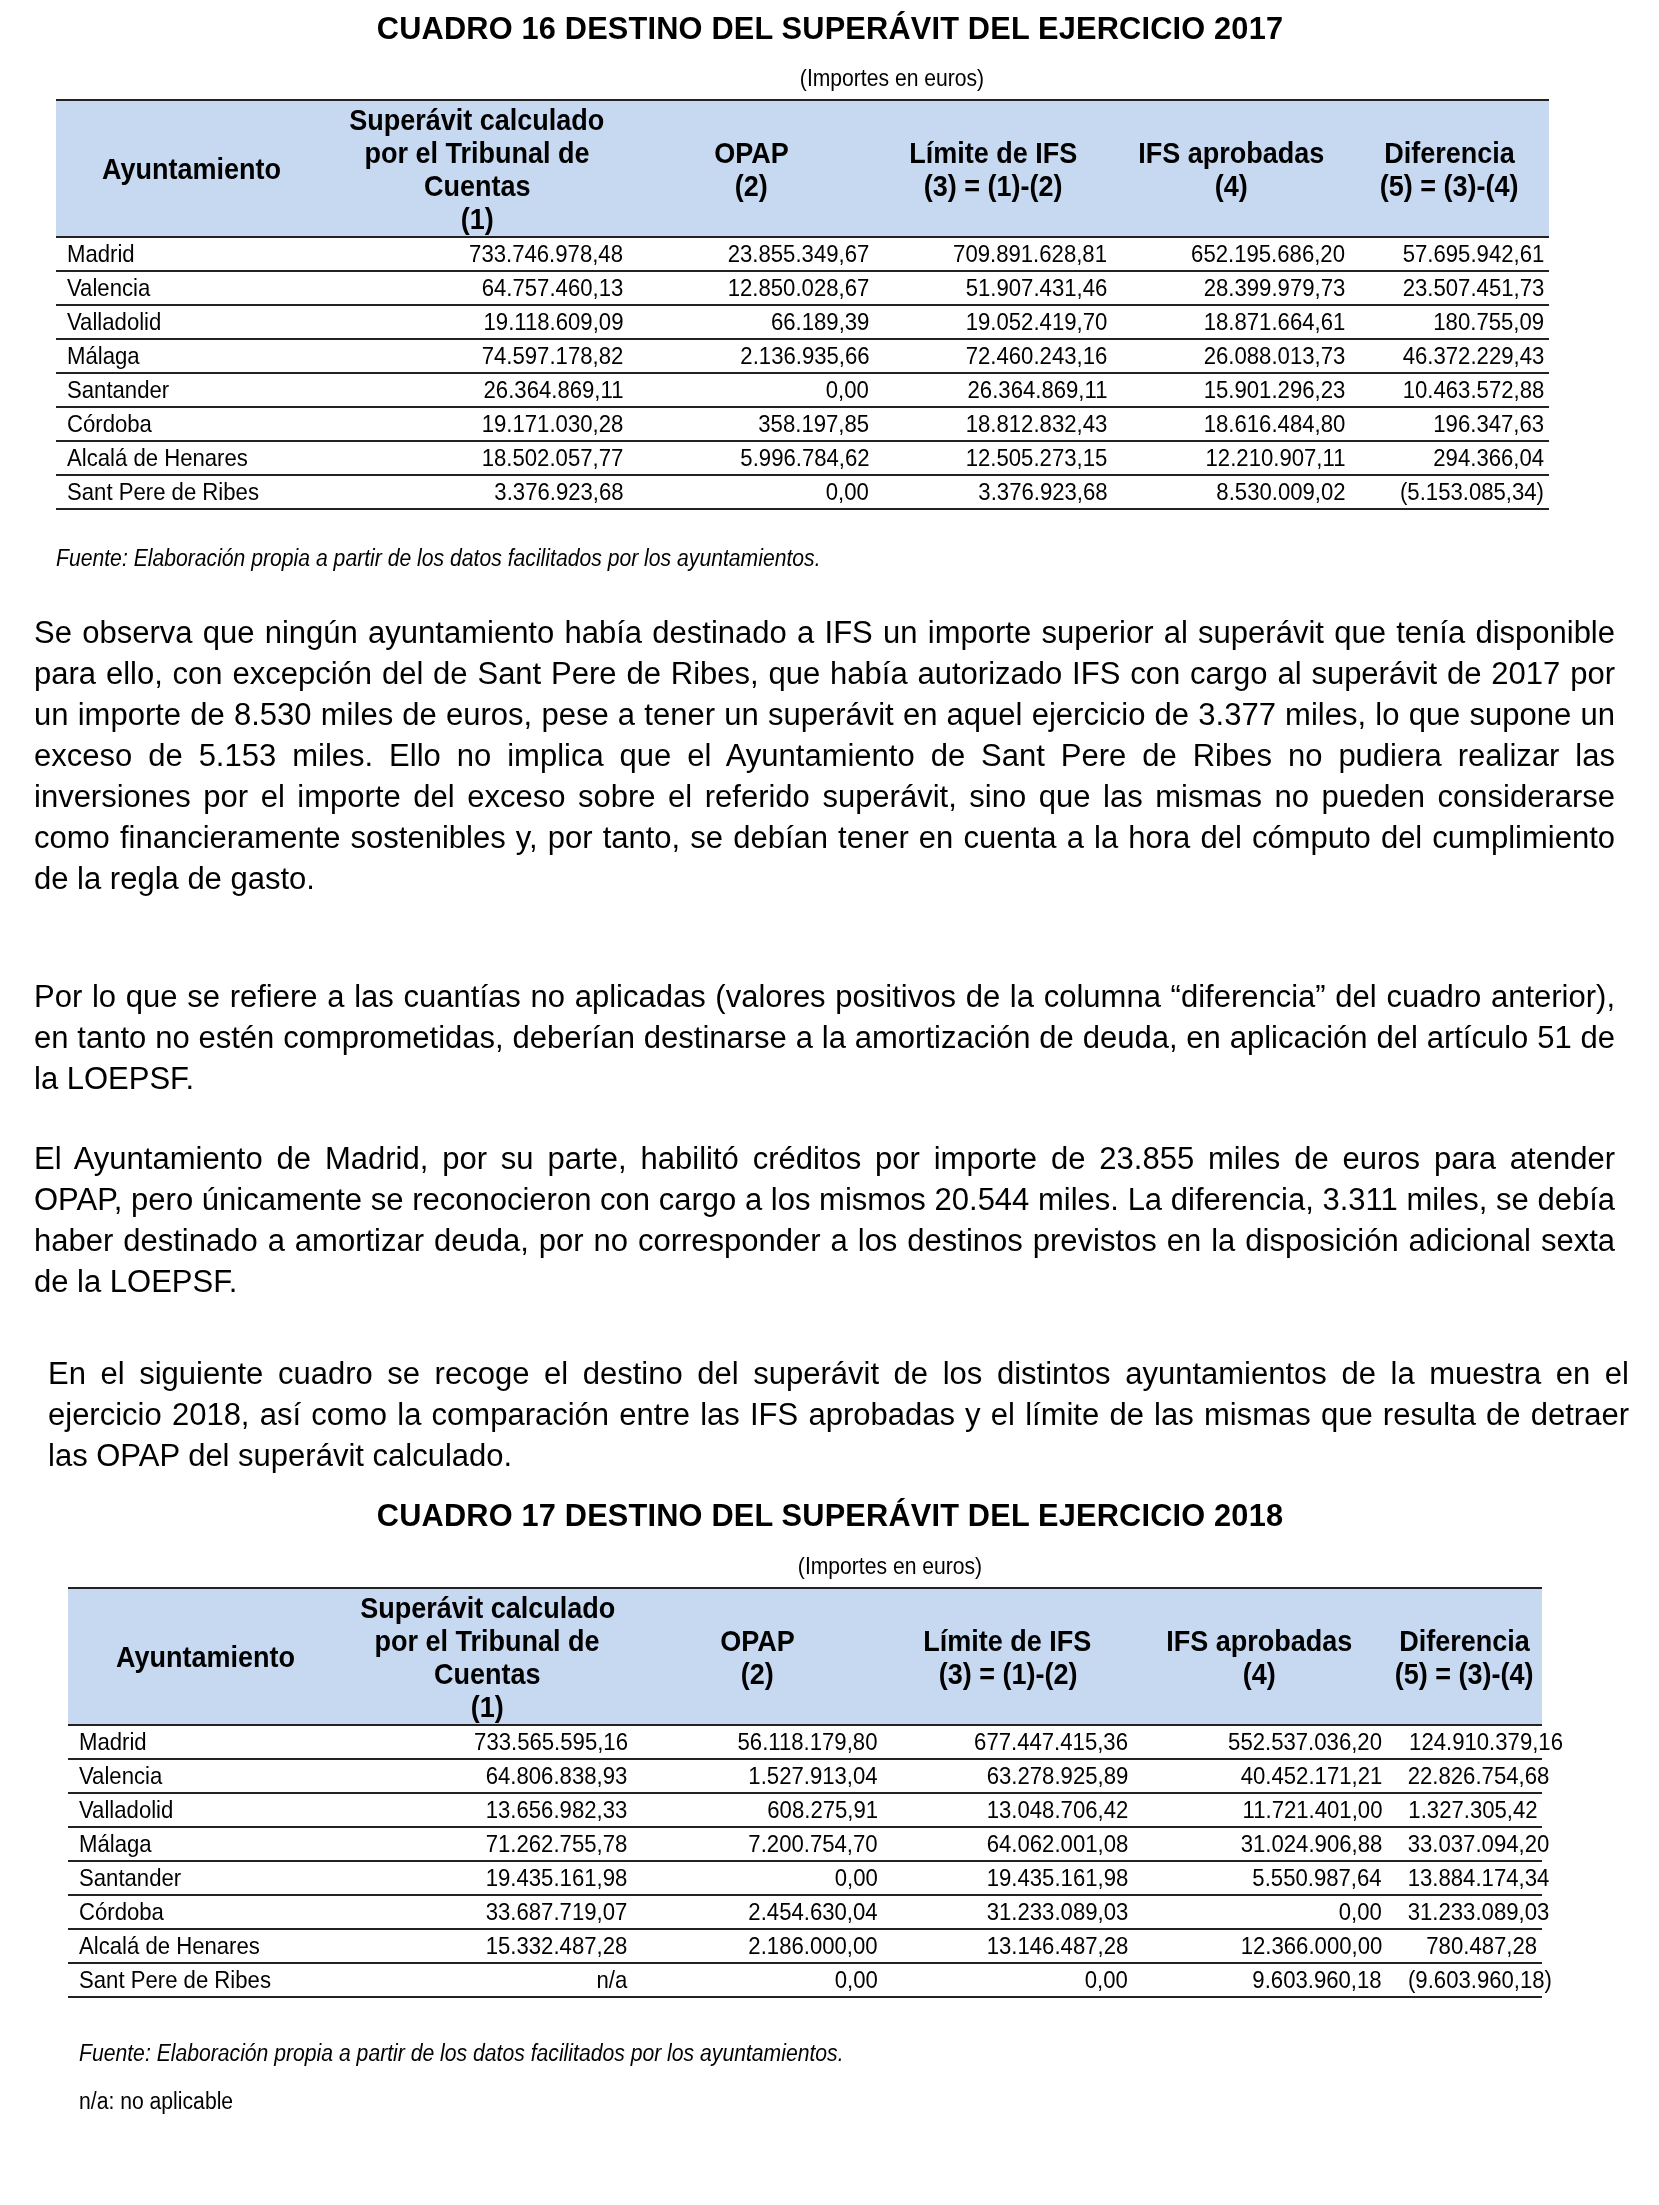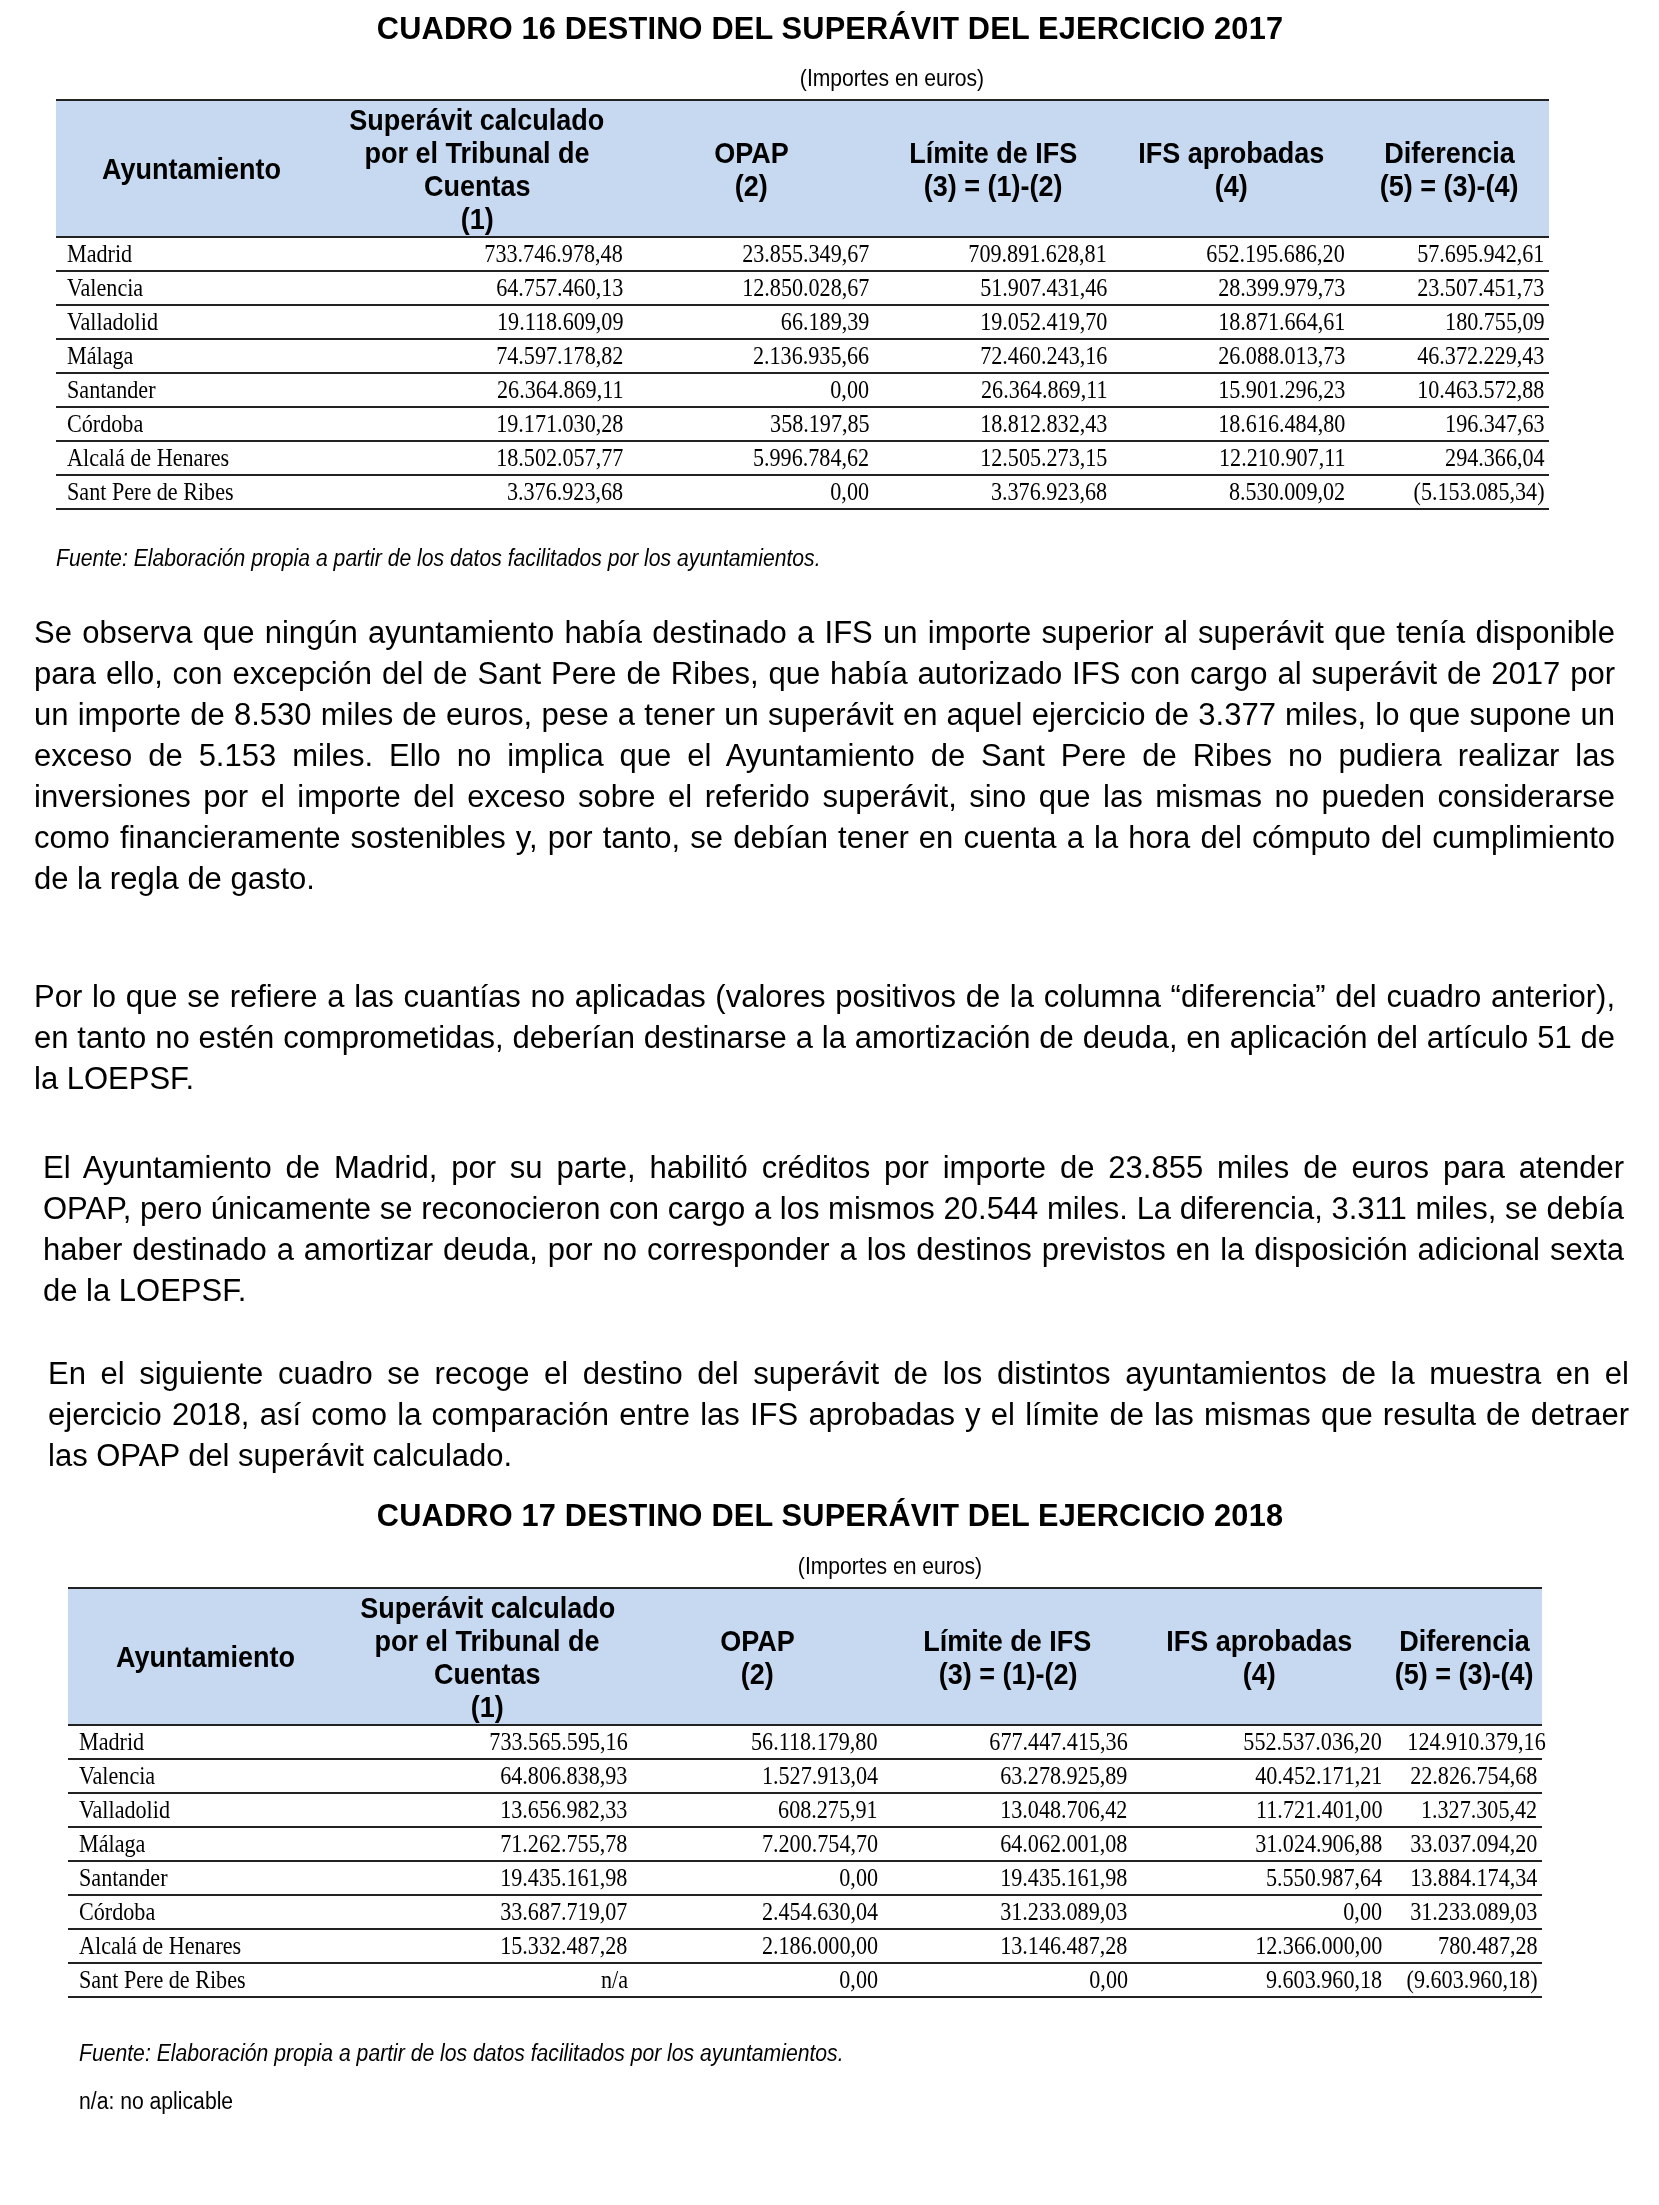--- a/index.html
+++ b/index.html
@@ -38,21 +38,21 @@
     table.dt thead th {
       background: #c6d9f0;
       font-weight: bold;
       text-align: center;
       vertical-align: middle;
       line-height: 33px;
       padding: 0;
       font-size: 30px;
     }
     table.dt thead tr { border-top: 2.4px solid #222; border-bottom: 2.4px solid #222; }
-    table.dt tbody tr { border-bottom: 2.4px solid #222; font-family: Liberation Serif, serif; }
+    table.dt tbody tr { border-bottom: 2.4px solid #222; }
     table.dt tbody td {
       height: 32px;
       padding: 0 4.8px;
       text-align: right;
       white-space: nowrap;
       line-height: 32px;
     }
     table.dt tbody td.name { text-align: left; padding-left: 11px; }
     .hcell-inner { display: inline-block; transform: scaleX(0.9); }
     .cell-inner { display: inline-block; transform: scaleX(0.9); transform-origin: right center; }
@@ -192,21 +192,21 @@
           <td><span class="cell-inner">8.530.009,02</span></td>
           <td><span class="cell-inner">(5.153.085,34)</span></td>
         </tr>
       </tbody>
   </table>
 
   <div class="source" style="left:56px; top:545px;">Fuente: Elaboración propia a partir de los datos facilitados por los ayuntamientos.</div>
 
   <p class="para" style="top:612px; margin:0;">Se observa que ningún ayuntamiento había destinado a IFS un importe superior al superávit que tenía disponible para ello, con excepción del de Sant Pere de Ribes, que había autorizado IFS con cargo al superávit de 2017 por un importe de 8.530 miles de euros, pese a tener un superávit en aquel ejercicio de 3.377 miles, lo que supone un exceso de 5.153 miles. Ello no implica que el Ayuntamiento de Sant Pere de Ribes no pudiera realizar las inversiones por el importe del exceso sobre el referido superávit, sino que las mismas no pueden considerarse como financieramente sostenibles y, por tanto, se debían tener en cuenta a la hora del cómputo del cumplimiento de la regla de gasto.</p>
   <p class="para" style="top:976px; margin:0;">Por lo que se refiere a las cuantías no aplicadas (valores positivos de la columna “diferencia” del cuadro anterior), en tanto no estén comprometidas, deberían destinarse a la amortización de deuda, en aplicación del artículo 51 de la LOEPSF.</p>
-  <p class="para" style="top:1138px; margin:9px;">El Ayuntamiento de Madrid, por su parte, habilitó créditos por importe de 23.855 miles de euros para atender OPAP, pero únicamente se reconocieron con cargo a los mismos 20.544 miles. La diferencia, 3.311 miles, se debía haber destinado a amortizar deuda, por no corresponder a los destinos previstos en la disposición adicional sexta de la LOEPSF.</p>
+  <p class="para" style="top:1138px; margin:0;">El Ayuntamiento de Madrid, por su parte, habilitó créditos por importe de 23.855 miles de euros para atender OPAP, pero únicamente se reconocieron con cargo a los mismos 20.544 miles. La diferencia, 3.311 miles, se debía haber destinado a amortizar deuda, por no corresponder a los destinos previstos en la disposición adicional sexta de la LOEPSF.</p>
   <p class="para" style="top:1339px; margin:14px;">En el siguiente cuadro se recoge el destino del superávit de los distintos ayuntamientos de la muestra en el ejercicio 2018, así como la comparación entre las IFS aprobadas y el límite de las mismas que resulta de detraer las OPAP del superávit calculado.</p>
 
   <div class="table-title" style="top:1497px;">CUADRO 17   DESTINO DEL SUPERÁVIT DEL EJERCICIO 2018</div>
   <div class="units" style="left:731px; top:1552px;">(Importes en euros)</div>
 
   <table class="dt" id="t17" style="left:68px; top:1587px; width:1474px;">
     <colgroup>
       <col style="width:274px">
         <col style="width:290px">
         <col style="width:250px">

